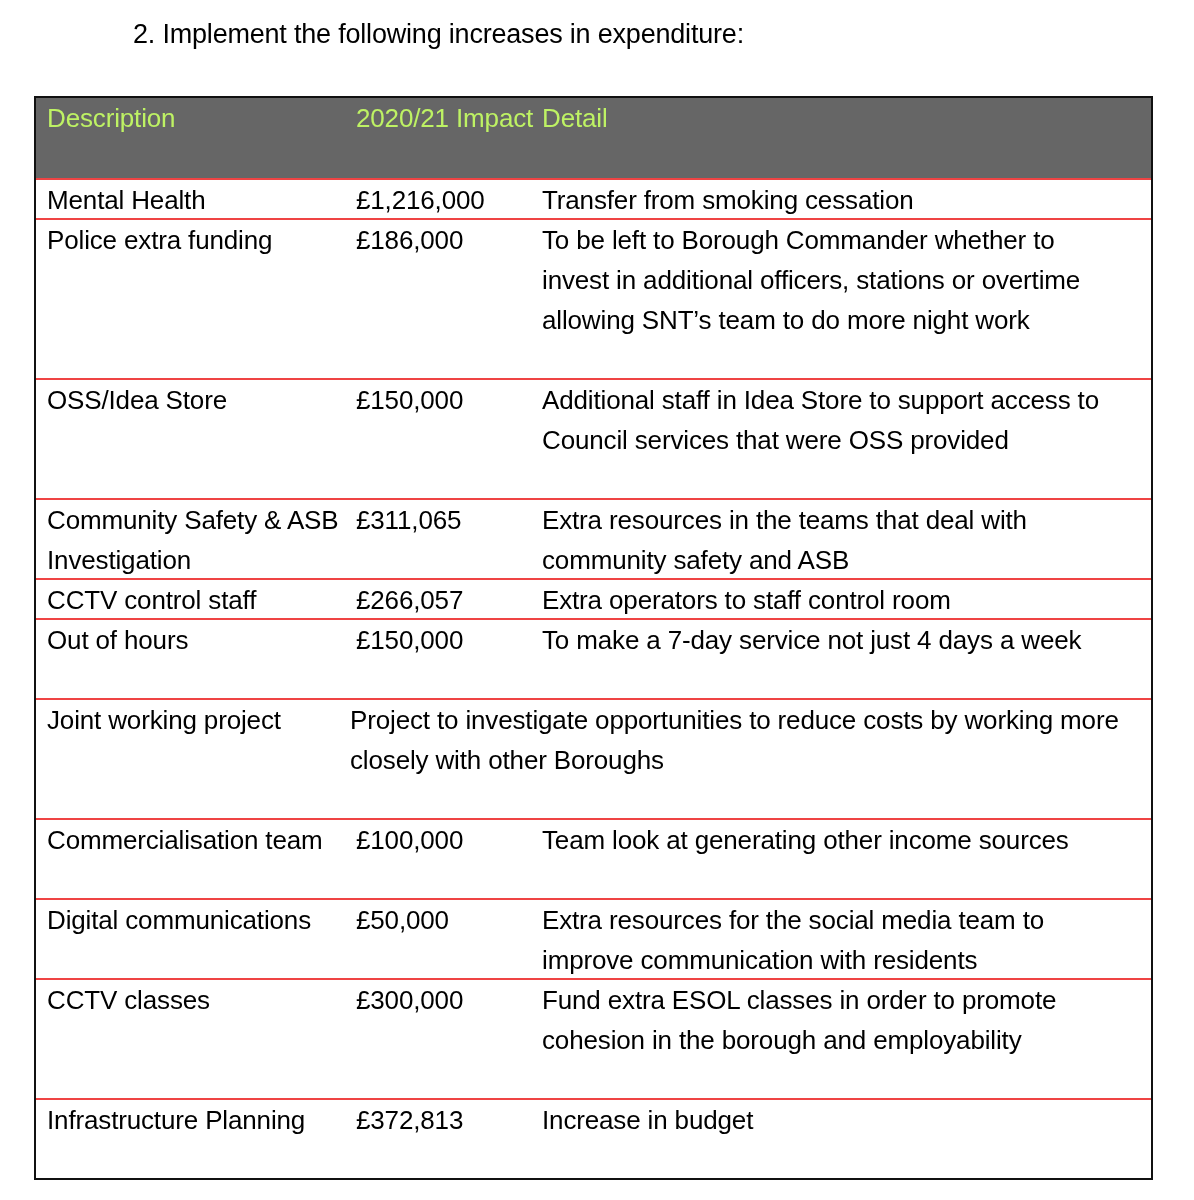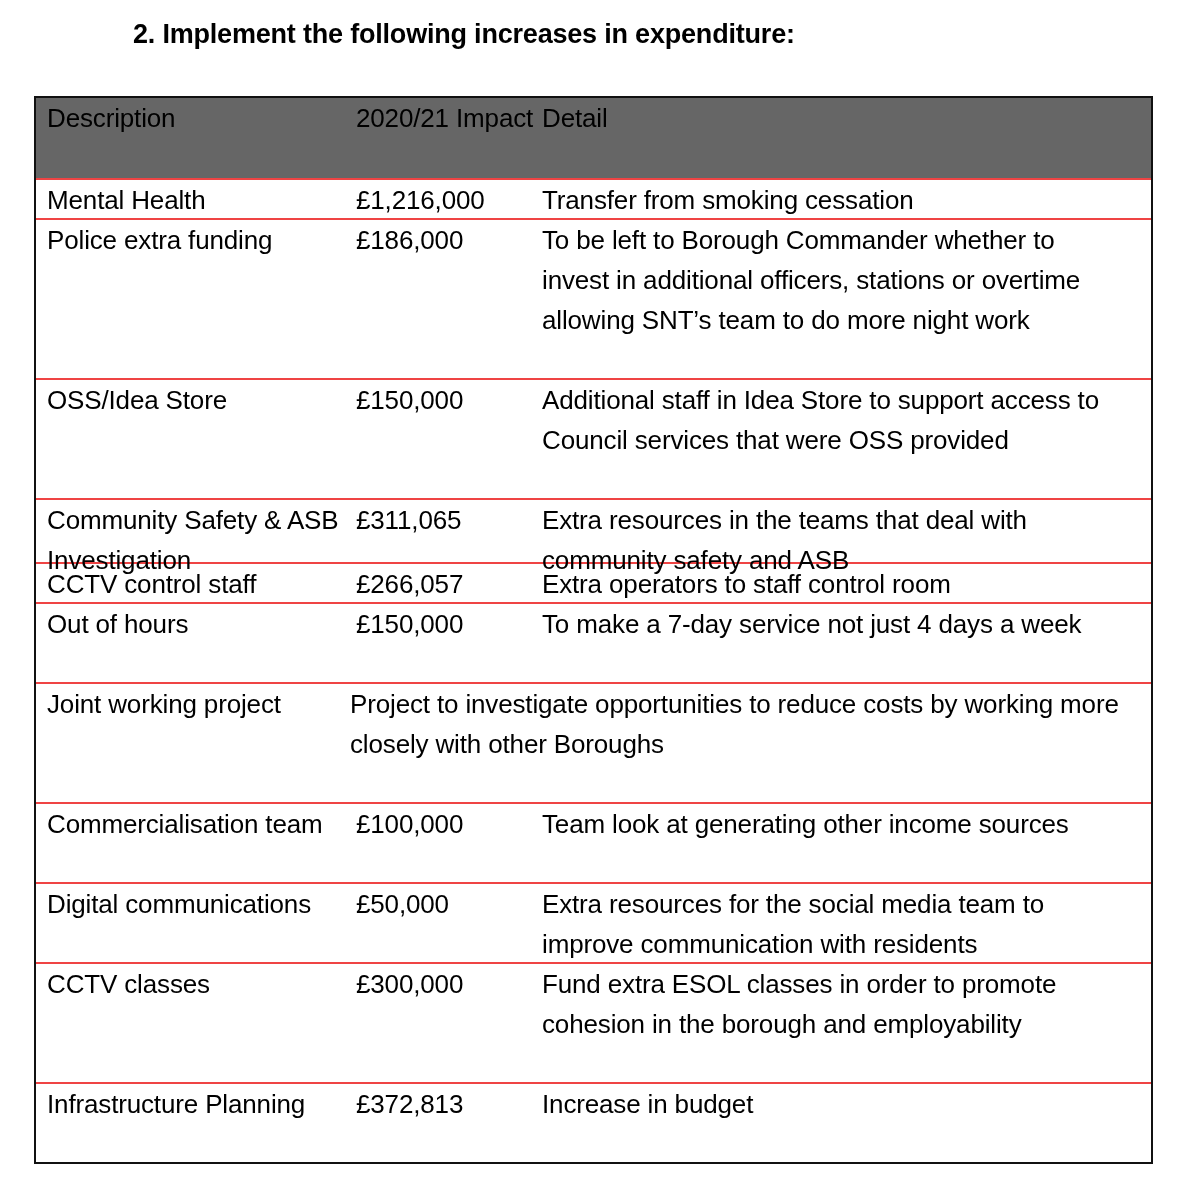--- a/index.html
+++ b/index.html
@@ -15,40 +15,40 @@
       color: #000000;
       overflow: hidden;
     }
     .heading {
       position: absolute;
       left: 133px;
       top: 14px;
       font-size: 27px;
       line-height: 40px;
       margin: 0;
-      font-weight: bold;
+      font-weight: normal;
       letter-spacing: -0.2px;
     }
     .tbl {
       position: absolute;
       left: 34px;
       top: 96px;
       width: 1119px;
       border: 2px solid #111111;
       box-sizing: border-box;
     }
     .row {
       display: flex;
       border-top: 2px solid #ef4444;
       box-sizing: border-box;
     }
     .row:first-of-type { border-top: none; }
     .header-row {
       background: #666666;
-      color: #000000;
+      color: #bef264;
       height: 80px;
       border-top: none;
     }
     .cell {
       font-size: 26px;
       line-height: 40px;
       box-sizing: border-box;
       letter-spacing: -0.15px;
     }
     .c1 { width: 310px; padding-left: 11px; }
@@ -79,21 +79,21 @@
     <div class="cell c2">£186,000</div>
     <div class="cell c3">To be left to Borough Commander whether to invest in additional officers, stations or overtime allowing SNT’s team to do more night work</div>
   </div>
 
   <div class="row body-row" style="height:120px">
     <div class="cell c1">OSS/Idea Store</div>
     <div class="cell c2">£150,000</div>
     <div class="cell c3">Additional staff in Idea Store to support access to Council services that were OSS provided</div>
   </div>
 
-  <div class="row body-row" style="height:64px">
+  <div class="row body-row" style="height:80px">
     <div class="cell c1">Community Safety &amp; ASB Investigation</div>
     <div class="cell c2">£311,065</div>
     <div class="cell c3">Extra resources in the teams that deal with community safety and ASB</div>
   </div>
 
   <div class="row body-row" style="height:40px">
     <div class="cell c1">CCTV control staff</div>
     <div class="cell c2">£266,057</div>
     <div class="cell c3">Extra operators to staff control room</div>
   </div>

